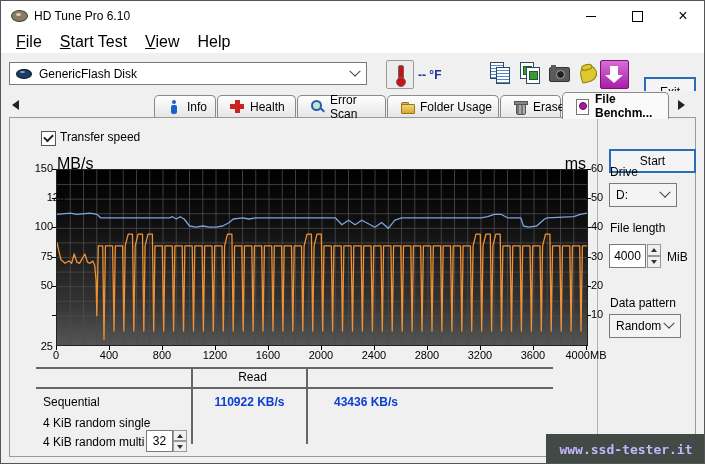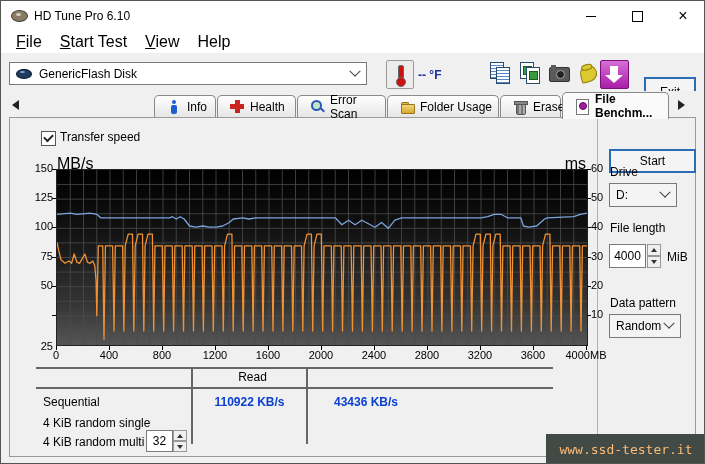--- a/index.html
+++ b/index.html
@@ -96,21 +96,21 @@
   .res-val{font-size:12px;font-weight:bold;color:#0b3fd0;text-align:center;}
   
   .numbox{background:#fff;border:1px solid #7a7a7a;box-sizing:border-box;font-size:12px;display:flex;align-items:center;justify-content:center;}
   .spin{box-sizing:border-box;display:flex;flex-direction:column;}
   .spin .sbtn{flex:1;background:#f0f0f0;border:1px solid #999;display:flex;align-items:center;justify-content:center;}
   .tri-up{width:0;height:0;border-left:3px solid transparent;border-right:3px solid transparent;border-bottom:4px solid #333;}
   .tri-down{width:0;height:0;border-left:3px solid transparent;border-right:3px solid transparent;border-top:4px solid #333;}
   
   .ctl-label{font-size:12px;}
   
-  .watermark{left:545px;top:433px;width:160px;height:31px;background:#424a46;color:#fdba74;display:flex;align-items:center;justify-content:center;font-family:"DejaVu Sans Mono",monospace;font-size:13px;font-weight:normal;z-index:20;}
+  .watermark{left:545px;top:433px;width:160px;height:31px;background:#424a46;color:#c4b5fd;display:flex;align-items:center;justify-content:center;font-family:"DejaVu Sans Mono",monospace;font-size:13px;font-weight:bold;z-index:20;}
   u{text-decoration:underline;}
 </style>
 </head>
 <body>
 
 <div id="window">
 
   <div class="abs titlebar">
     <div class="abs title-disk"></div>
     <div class="abs title-text">HD Tune Pro 6.10</div>
@@ -299,21 +299,21 @@
   <div class="abs ctl-label" style="left:666px;top:249px">MiB</div>
   <div class="abs ctl-label" style="left:609px;top:295px">Data pattern</div>
   <div class="abs combo combo-gray" style="left:608px;top:313px;width:72px;height:24px;padding-left:6px">
     <span>Random</span>
     <span class="chev"></span>
   </div>
 
   <div class="abs watermark">www.ssd-tester.it</div>
 <div class="abs ytick-l" style="left: 28px; top: 161px;">150</div>
     <div class="abs tickmark" style="left: 51px; top: 168px; width: 4px; height: 1px;"></div>
-    <div class="abs ytick-l" style="left: 28px; top: 190.167px; text-align: right;">125</div>
+    <div class="abs ytick-l" style="left: 40px; top: 190.167px; text-align: right;">125</div>
     <div class="abs tickmark" style="left: 51px; top: 197.167px; width: 4px; height: 1px;"></div>
     <div class="abs ytick-l" style="left: 28px; top: 219.333px;">100</div>
     <div class="abs tickmark" style="left: 51px; top: 226.333px; width: 4px; height: 1px;"></div>
     <div class="abs ytick-l" style="left: 28px; top: 248.5px;">75</div>
     <div class="abs tickmark" style="left: 51px; top: 255.5px; width: 4px; height: 1px;"></div>
     <div class="abs ytick-l" style="left: 28px; top: 277.667px;">50</div>
     <div class="abs tickmark" style="left: 51px; top: 284.667px; width: 4px; height: 1px;"></div>
     <div class="abs ytick-l" style="left: 28px; top: 306.833px; margin-top: 32px;">25</div>
     <div class="abs tickmark" style="left: 51px; top: 313.833px; width: 4px; height: 1px;"></div>
     <div class="abs ytick-r" style="left: 590px; top: 161px;">60</div>

